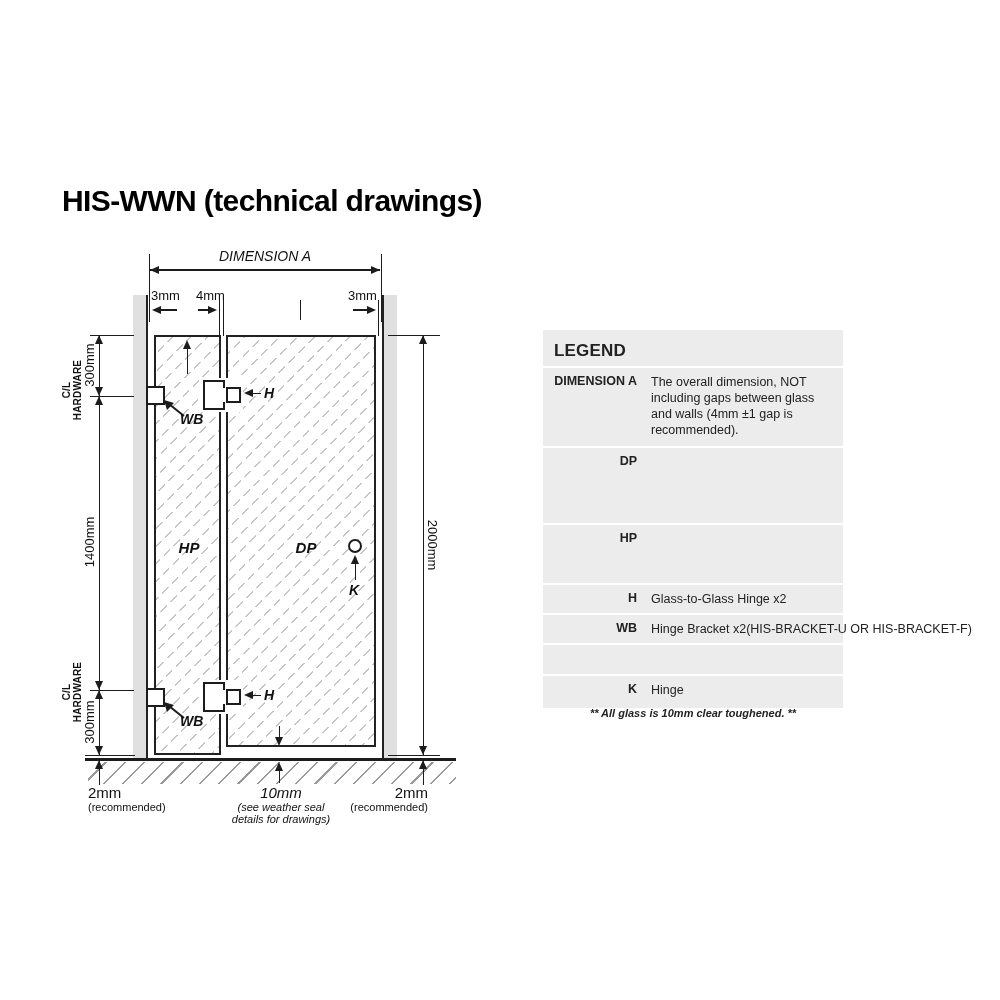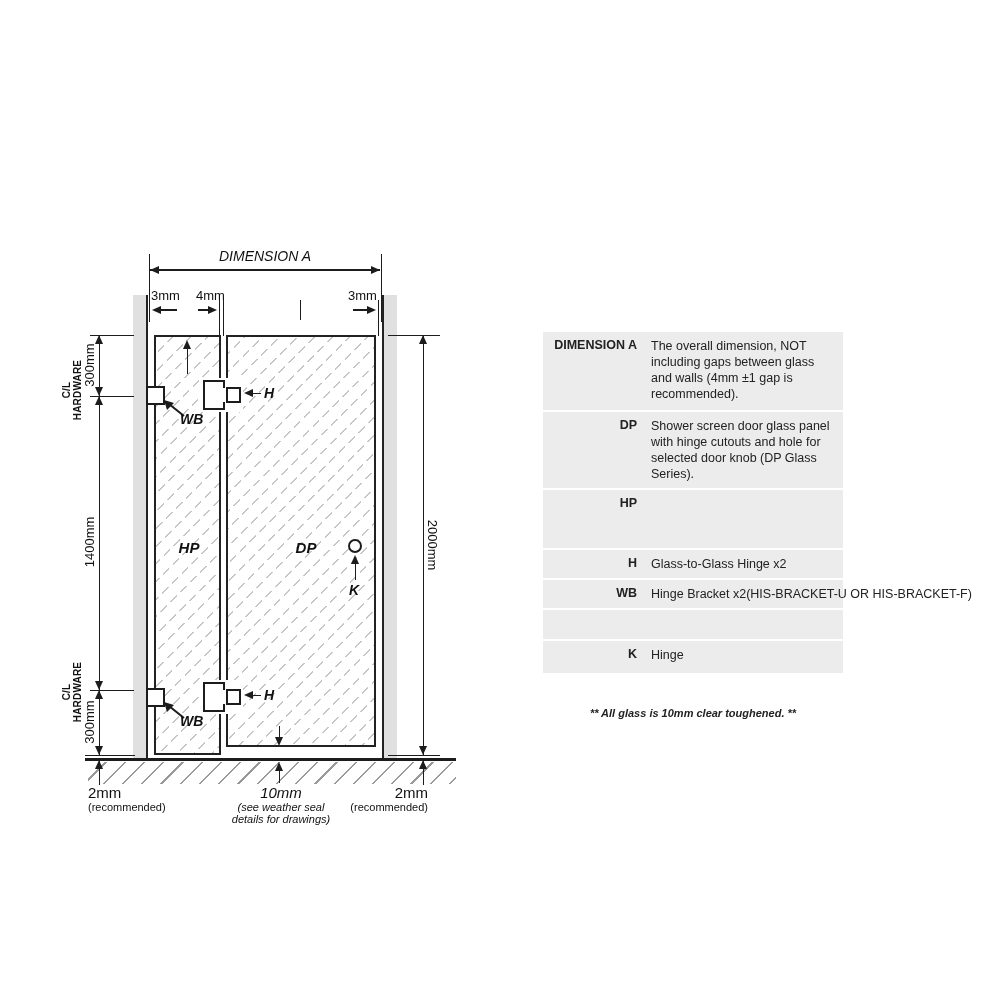--- a/index.html
+++ b/index.html
@@ -44,20 +44,21 @@
             font-size:11px;font-style:italic;font-weight:700;color:#222;}
   .floorhatch{position:absolute;background-image:repeating-linear-gradient(135deg,rgba(0,0,0,0) 0 12px,#999 12px 13.6px);}
   .knob{position:absolute;box-sizing:border-box;width:14px;height:14px;border:2px solid #1c1c1c;border-radius:50%;background:#fff;}
   .smallnote{font-size:11px;}
 </style>
 </head>
 <body>
 
 <div id="canvas">
 
+  <div class="title">HIS-WWN (technical drawings)</div>
 
   <div class="wall" style="left:133px;top:295px;width:13px;height:465px;border-right:2px solid #222;"></div>
   <div class="wall" style="left:382px;top:295px;width:15px;height:465px;border-left:2px solid #222;box-sizing:border-box;"></div>
 
   <div class="glass" style="left:154px;top:335px;width:67px;height:420px;"></div>
   <div class="glass" style="left:226px;top:335px;width:150px;height:412px;"></div>
 
   <div class="ln hl2" style="left:85px;top:758px;width:371px;height:2.5px;"></div>
   <div class="floorhatch" style="left:88px;top:762px;width:368px;height:22px;"></div>
 
@@ -174,27 +175,27 @@
     <div class="lab it" style="position:static;font-size:15px;">10mm</div>
     <div class="smallnote">(see weather seal</div>
     <div class="smallnote">details for drawings)</div>
   </div>
   <div class="abs" style="left:346px;top:784px;width:82px;text-align:right;">
     <div class="lab" style="position:static;font-size:15px;">2mm</div>
     <div class="smallnote">(recommended)</div>
   </div>
 
   <div class="legend">
+    <div class="hdr">LEGEND</div>
     <div class="lrow r1">
       <div class="term">DIMENSION A</div>
       <div class="desc">The overall dimension, NOT including gaps between glass and walls (4mm ±1 gap is recommended).</div>
     </div>
     <div class="lrow r2">
       <div class="term">DP</div>
-      <div class="desc">Shower screen door glass panel with hinge cutouts and hole for selected door knob (DP Glass Series).</div>
     </div>
     <div class="lrow r3">
       <div class="term">HP</div>
     </div>
     <div class="lrow r4">
       <div class="term">H</div>
       <div class="desc">Glass-to-Glass Hinge x2</div>
     </div>
     <div class="lrow r5 nowrap">
       <div class="term">WB</div>

